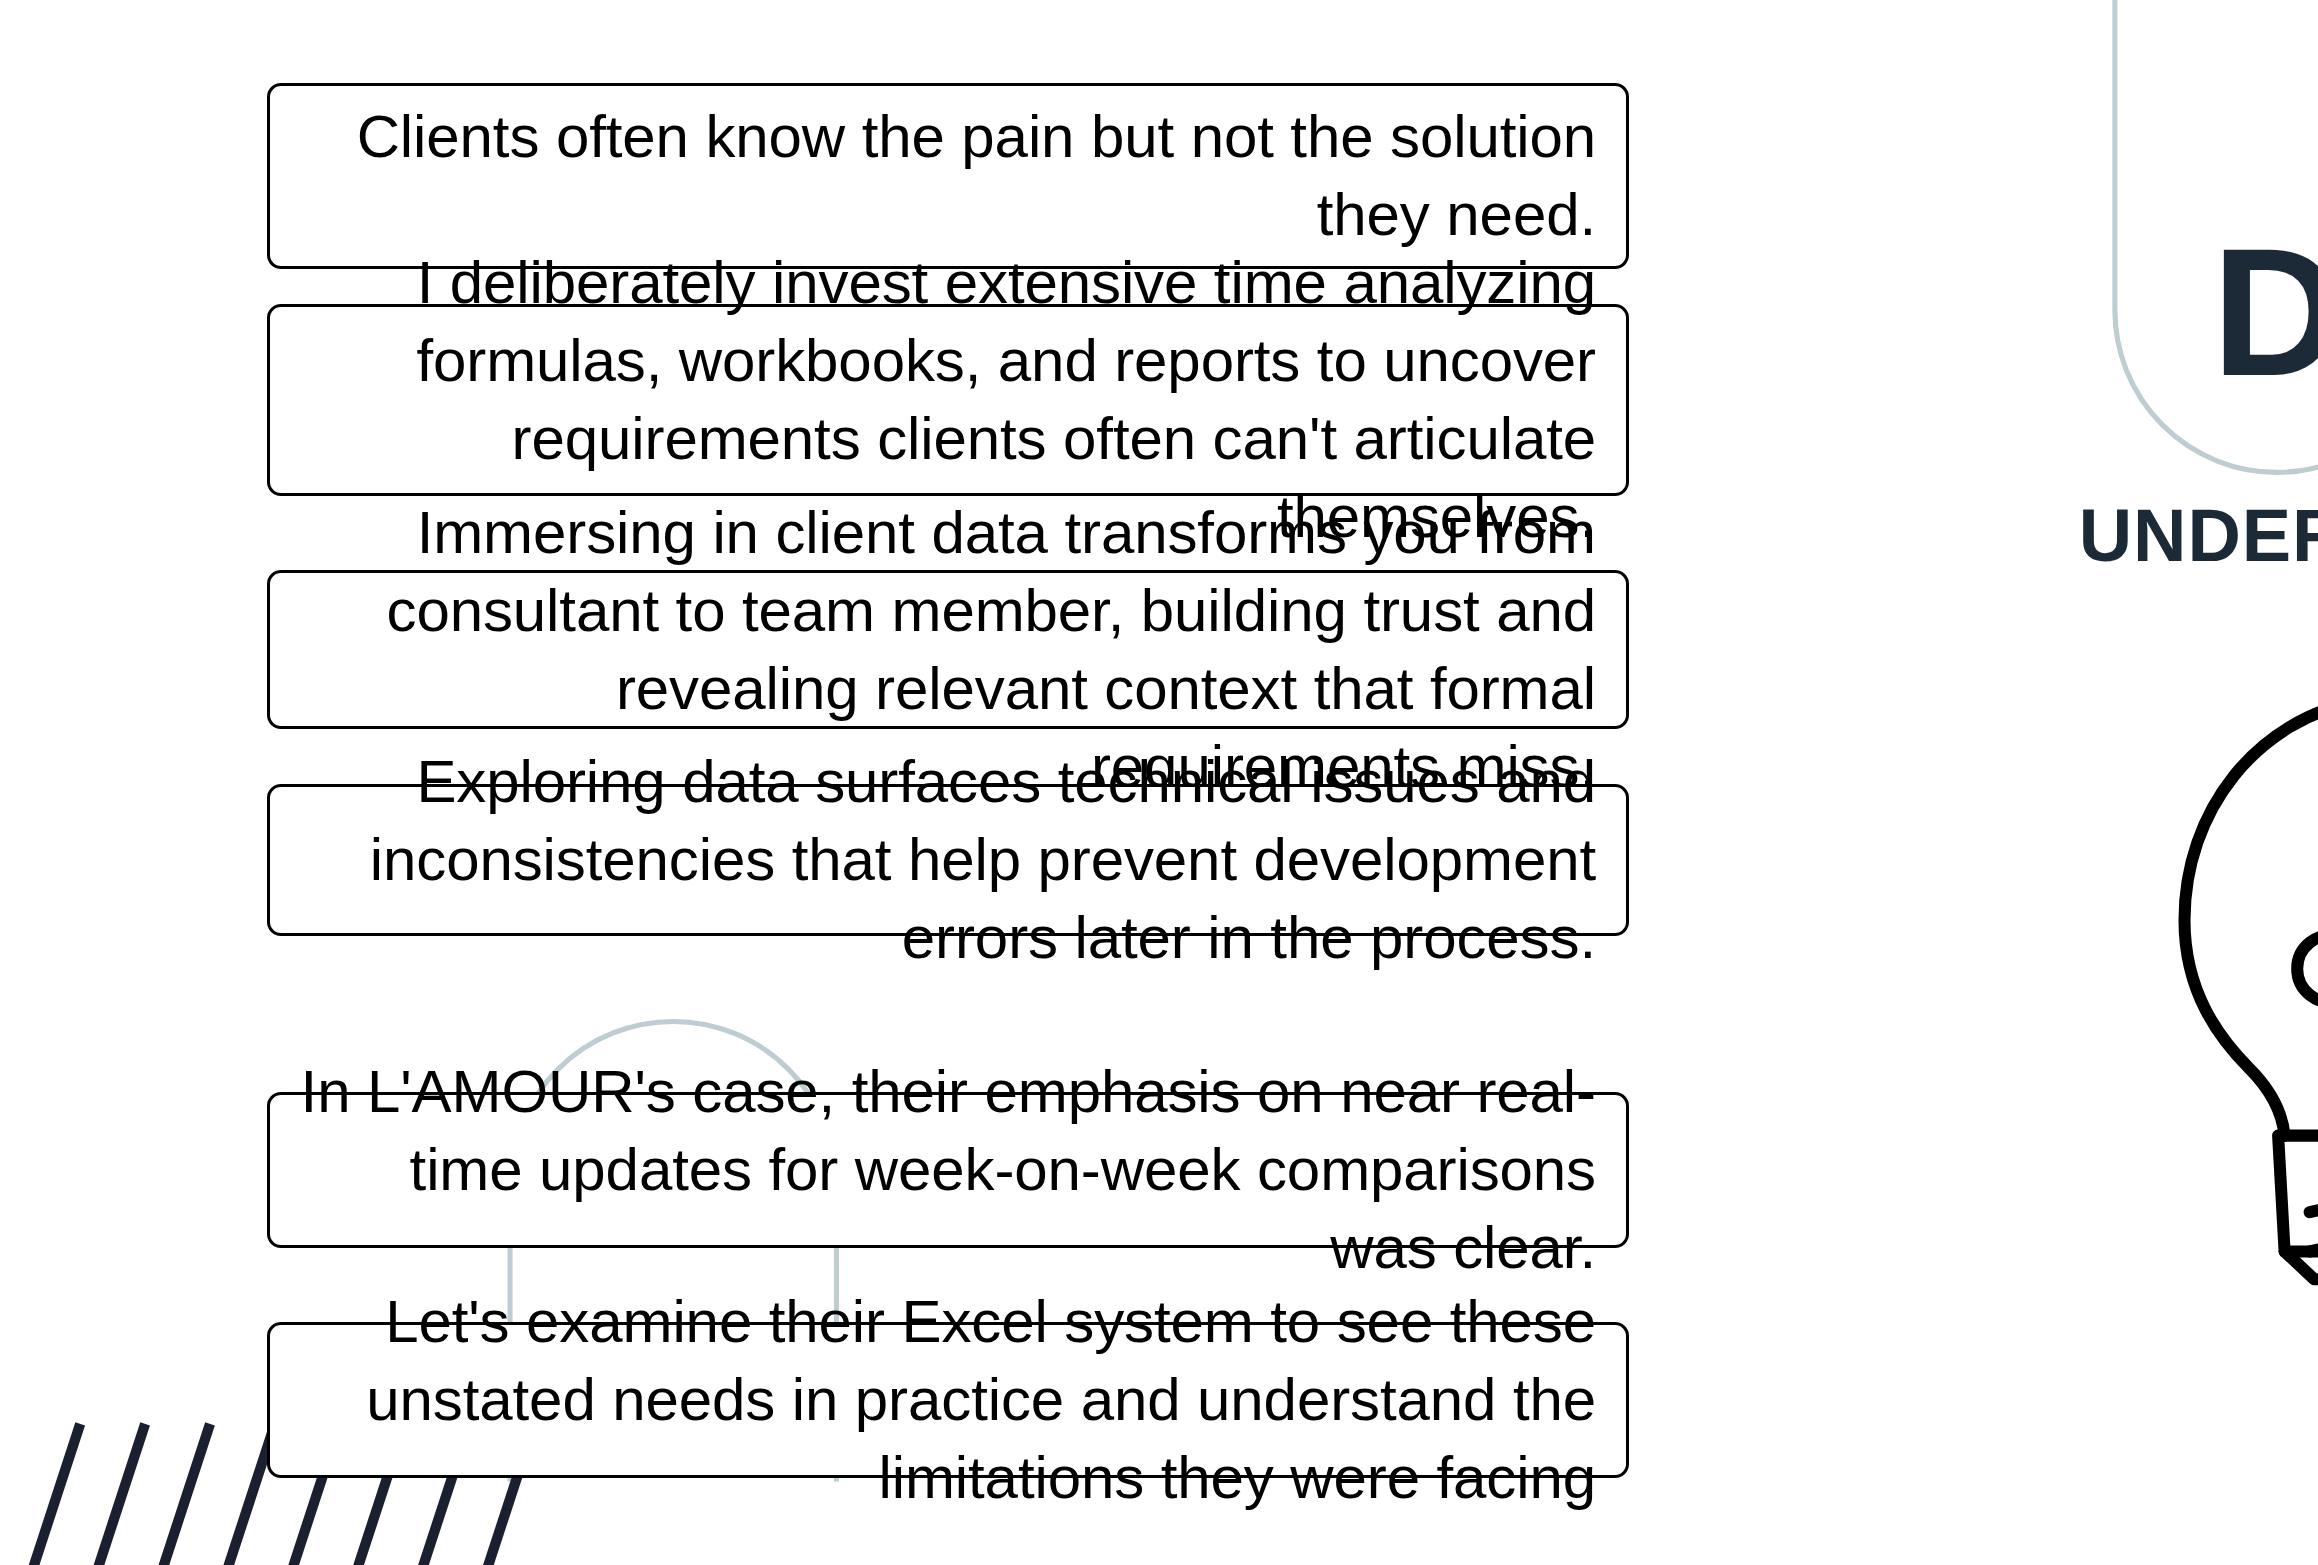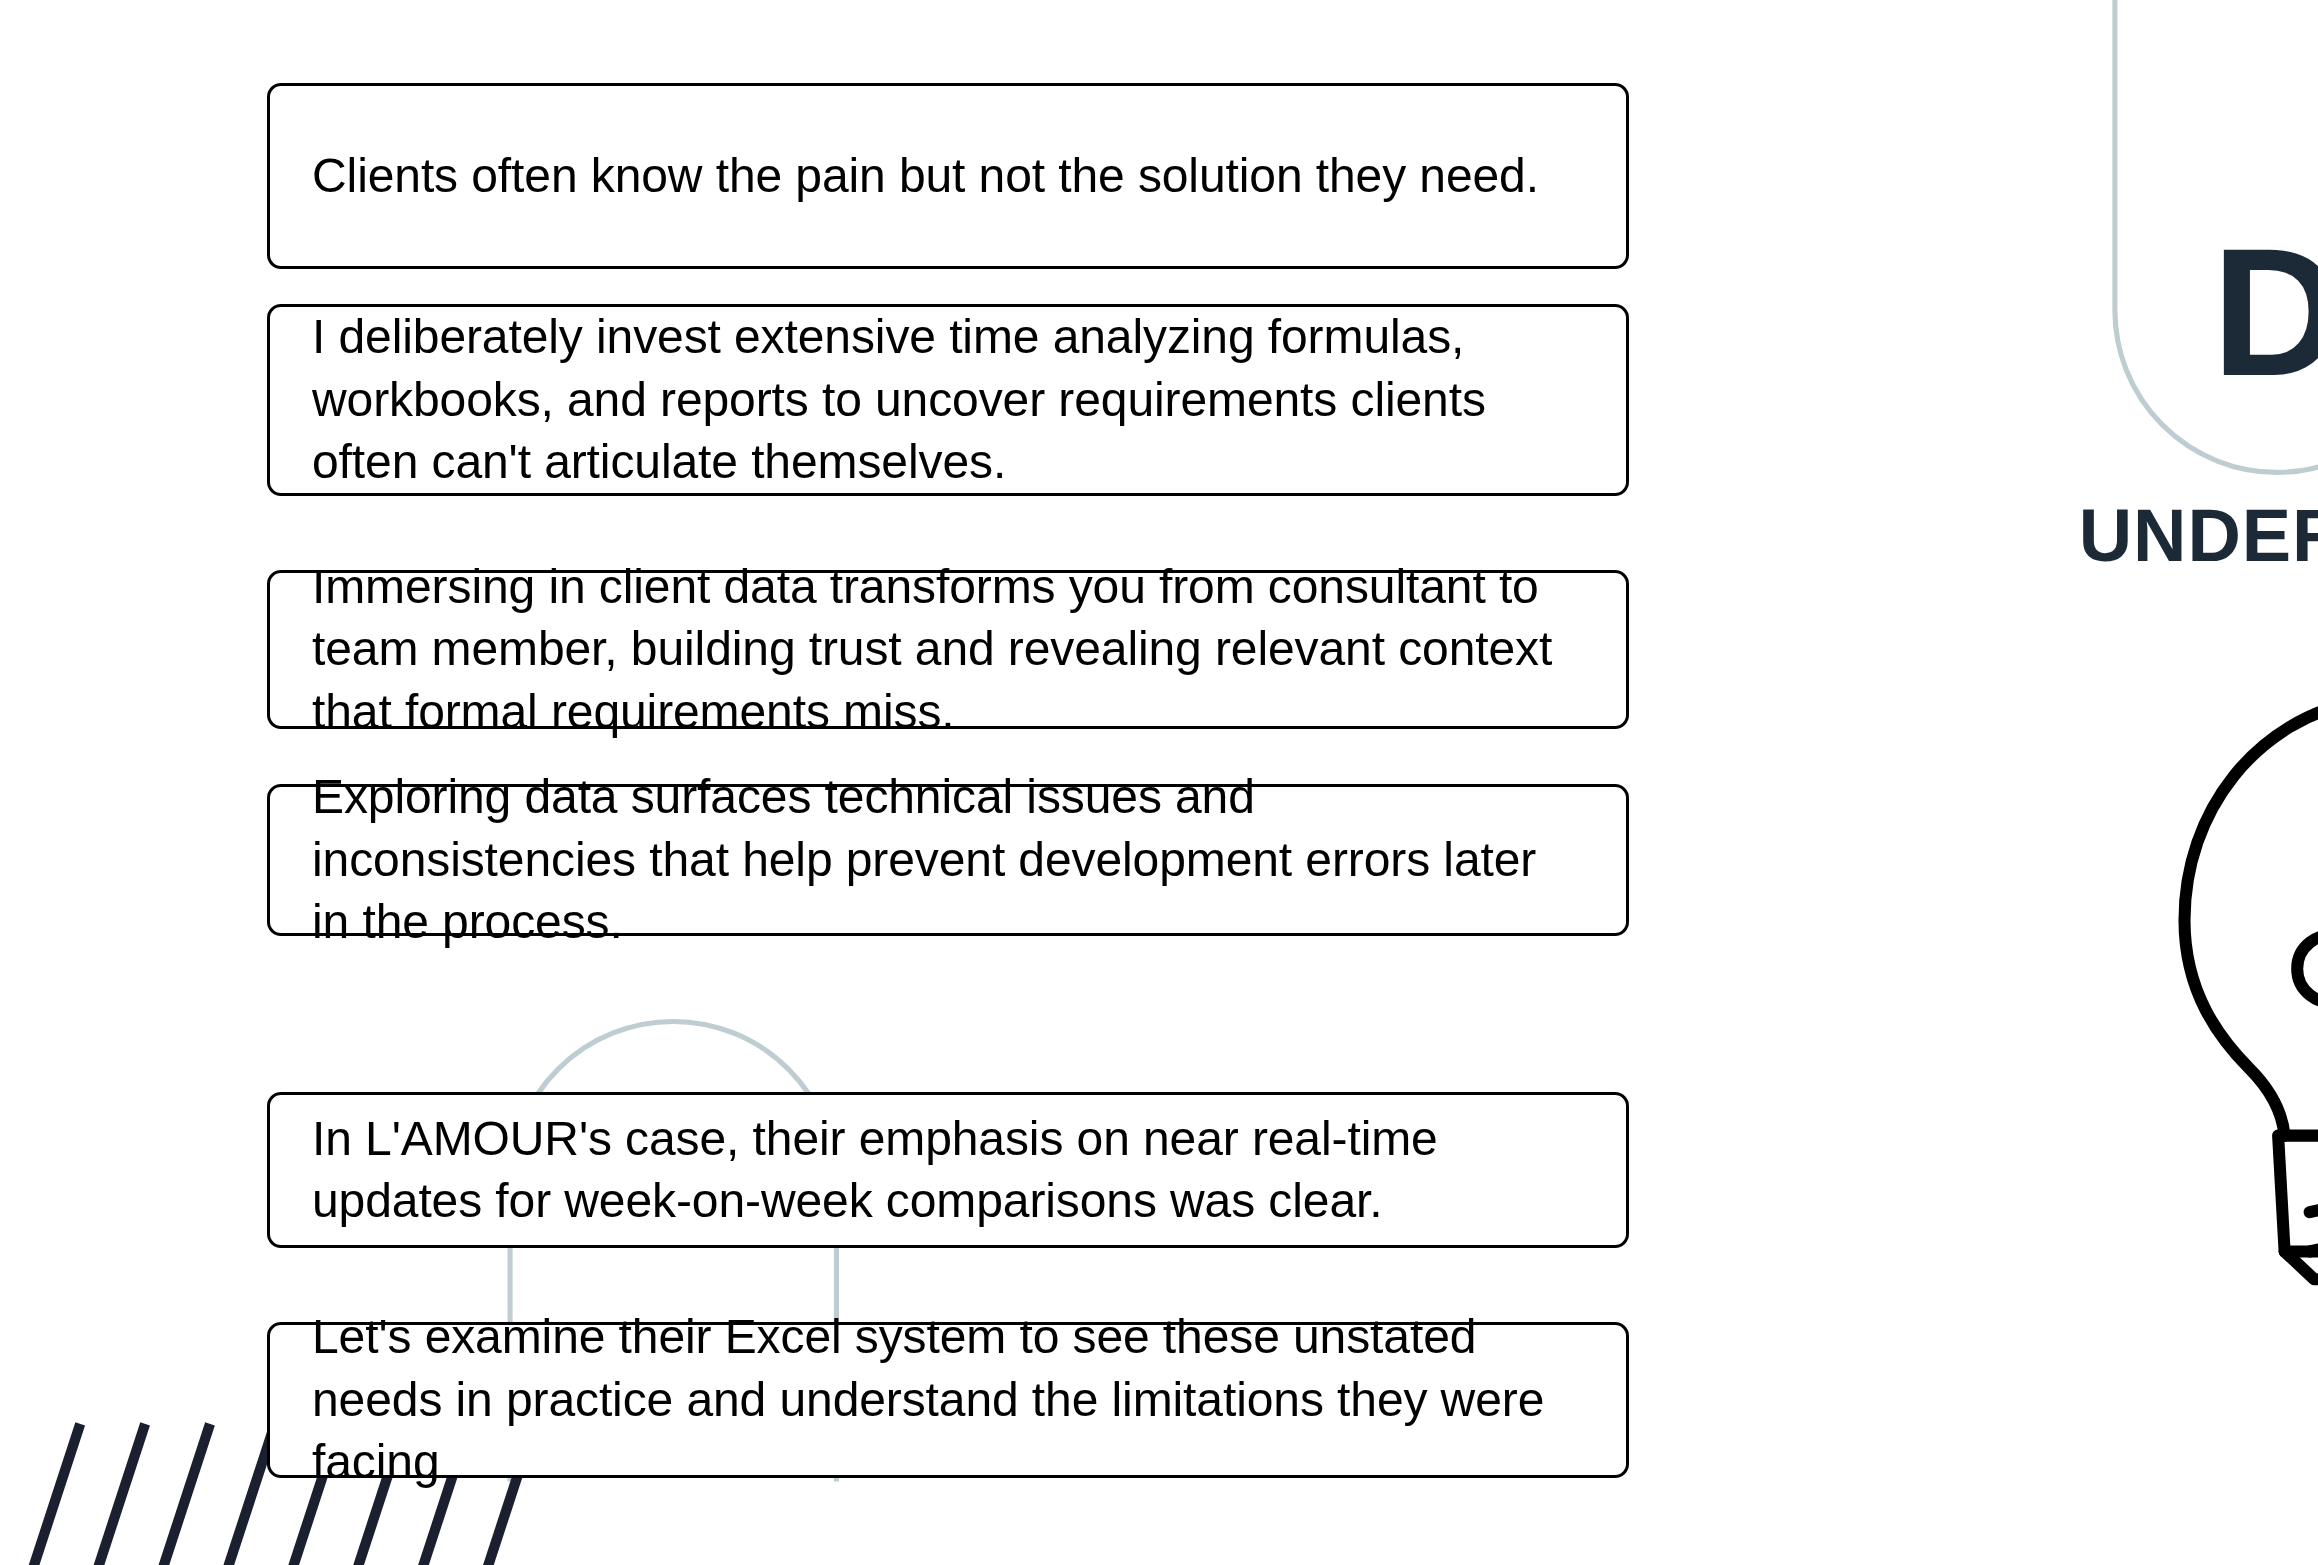--- a/index.html
+++ b/index.html
@@ -26,25 +26,25 @@
     box-sizing:border-box;
     background:#ffffff;
     border:3.7px solid #000000;
     border-radius:14px;
     display:flex;
     align-items:center;
     justify-content:center;
     padding:0 26px;
   }
   .tbox p{
-    margin:16px;
+    margin:4px;
     width:100%;
-    text-align:left;
+    text-align:right;
     color:#000000;
-    font-size:48px;
+    font-size:60px;
     line-height:1.30;
     font-weight:400;
     letter-spacing:-0.1px;
   }
   .tbox p b{font-weight:400;}
 
   #box-1{top:83px;height:186px;}
   #box-2{top:304px;height:192px;}
   #box-3{top:570px;height:159px;}
   #box-4{top:784px;height:152px;}

